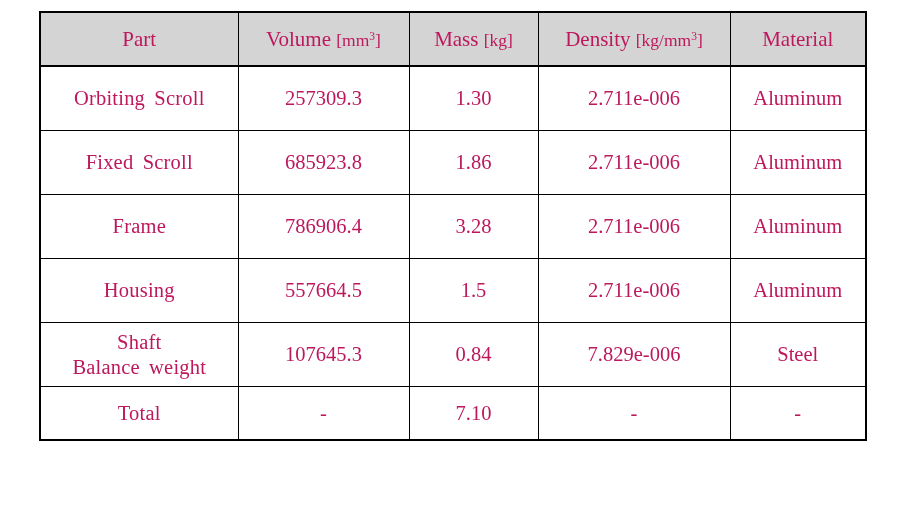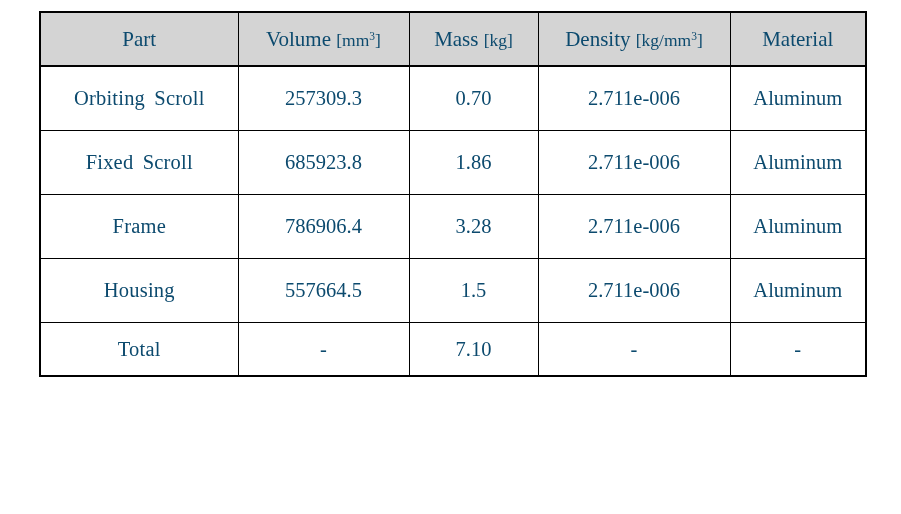--- a/index.html
+++ b/index.html
@@ -35,21 +35,21 @@
   #parts-table col.c-material { width: 136px; }
 
   #parts-table th,
   #parts-table td {
     border-left: 1.6px solid #000;
     border-right: 1.6px solid #000;
     border-top: 1.6px solid #000;
     border-bottom: 1.6px solid #000;
     text-align: center;
     vertical-align: middle;
-    color: #0c4a6e;
+    color: #be185d;
     font-weight: normal;
     padding: 0 4px;
     line-height: 1.18;
   }
   #parts-table thead th {
     background: #d4d4d4;
     height: 52px;
     font-size: 21px;
     border-top: 2.2px solid #000;
     border-bottom: 2.2px solid #000;
@@ -135,21 +135,21 @@
       </tr>
     </thead>
 
     <tbody>
 
       <tr class="row-data">
         <td>
           <span class="part-name">Orbiting  Scroll</span>
         </td>
         <td>257309.3</td>
-        <td>0.70</td>
+        <td>1.30</td>
         <td>2.711e-006</td>
         <td>Aluminum</td>
       </tr>
 
       <tr class="row-data">
         <td>
           <span class="part-name">Fixed  Scroll</span>
         </td>
         <td>685923.8</td>
         <td>1.86</td>
@@ -171,20 +171,32 @@
       <tr class="row-data">
         <td>
           <span class="part-name">Housing</span>
         </td>
         <td>557664.5</td>
         <td>1.5</td>
         <td>2.711e-006</td>
         <td>Aluminum</td>
       </tr>
 
+      <tr class="row-data">
+        <td>
+          <span class="cell-multiline part-name">
+            <span class="line">Shaft</span>
+            <span class="line">Balance  weight</span>
+          </span>
+        </td>
+        <td>107645.3</td>
+        <td>0.84</td>
+        <td>7.829e-006</td>
+        <td>Steel</td>
+      </tr>
 
       <tr class="row-total">
         <td>
           <span class="part-name">Total</span>
         </td>
         <td class="dash">-</td>
         <td>7.10</td>
         <td class="dash">-</td>
         <td class="dash">-</td>
       </tr>

